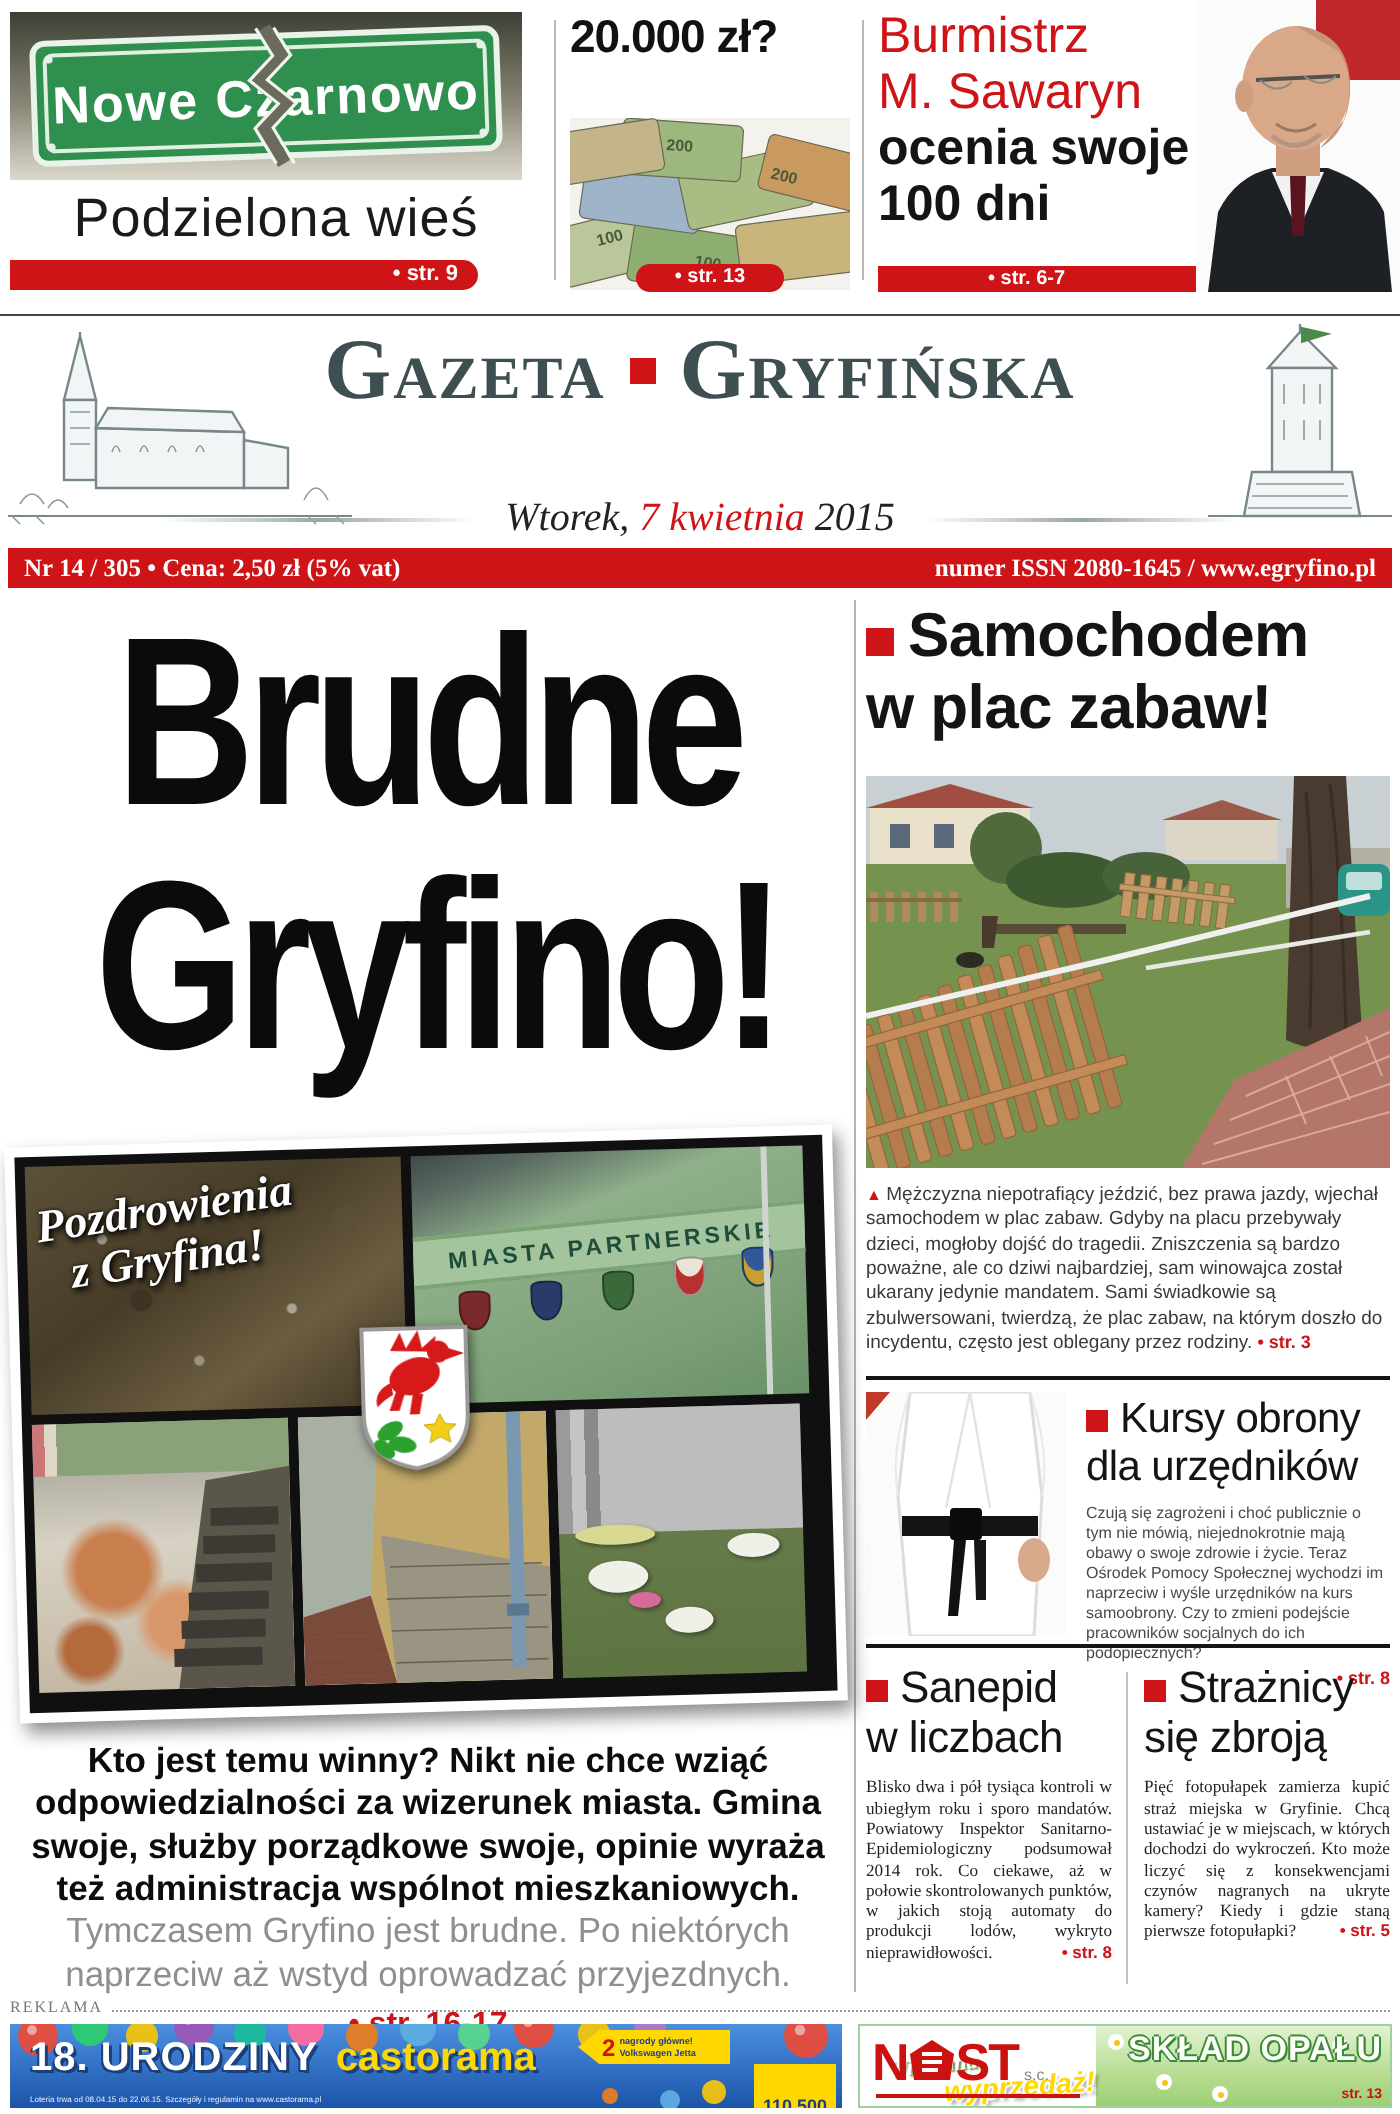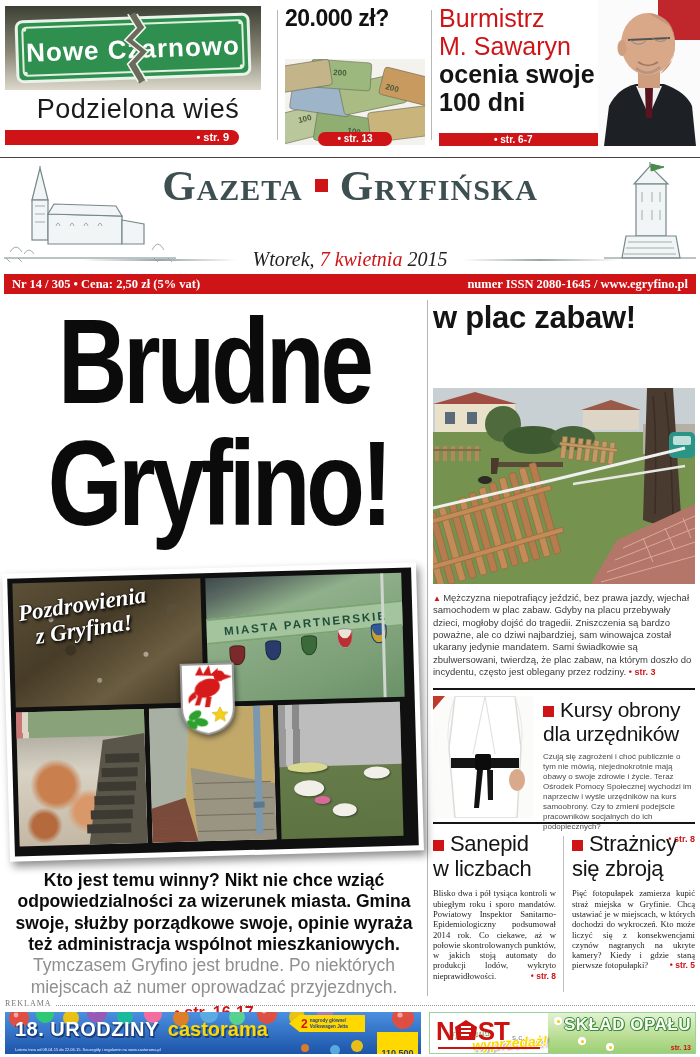--- a/index.html
+++ b/index.html
@@ -405,27 +405,28 @@
             <g fill="#2da12d">
               <ellipse cx="16" cy="54" rx="7" ry="4" transform="rotate(-30 16 54)"></ellipse>
               <ellipse cx="22" cy="61" rx="7" ry="4" transform="rotate(10 22 61)"></ellipse>
               <ellipse cx="13" cy="63" rx="6" ry="3.5" transform="rotate(40 13 63)"></ellipse>
             </g>
           </svg>
         </div>
       </div>
 
       <div id="lead-para">
-        <span class="b">Kto jest temu winny? Nikt nie chce wziąć odpowiedzialności za wizerunek miasta. Gmina swoje, służby porządkowe swoje, opinie wyraża też administracja wspólnot mieszkaniowych.</span><span class="g"> Tymczasem Gryfino jest brudne. Po niektórych miejscach aż numer oprowadzać przyjezdnych.</span>
+        <span class="b">Kto jest temu winny? Nikt nie chce wziąć odpowiedzialności za wizerunek miasta. Gmina swoje, służby porządkowe swoje, opinie wyraża też administracja wspólnot mieszkaniowych.</span><span class="g"> Tymczasem Gryfino jest brudne. Po niektórych naprzeciw aż wstyd oprowadzać przyjezdnych.</span>
         <div id="lead-page">• str. 16-17</div>
       </div>
     </div>
 
     <div id="right-col">
       <h2 style="position:absolute; top:4px; left:0;">
+        <div class="h2line"><span class="h2sq"></span><span>Samochodem</span></div>
         <div class="h2line"><span>w plac zabaw!</span></div>
       </h2>
       <svg id="car-photo" width="262" height="196" viewBox="0 0 262 196">
         <rect width="262" height="50" fill="#c9d0d3"></rect>
         <rect x="0" y="44" width="262" height="152" fill="#75934f"></rect>
         <polygon points="0,16 42,4 84,16" fill="#a14e42"></polygon>
         <rect x="2" y="16" width="80" height="28" fill="#e9e1c9"></rect>
         <rect x="12" y="24" width="10" height="12" fill="#5a6a78"></rect>
           <rect x="34" y="24" width="10" height="12" fill="#5a6a78"></rect>
           <rect x="56" y="24" width="10" height="12" fill="#5a6a78"></rect>

